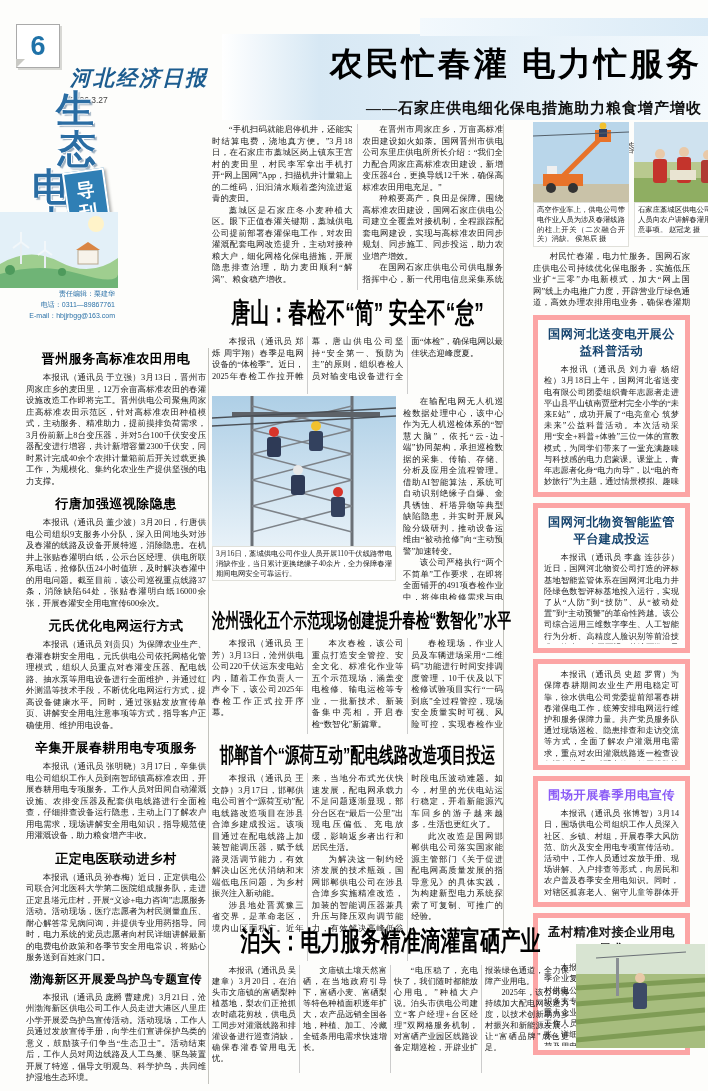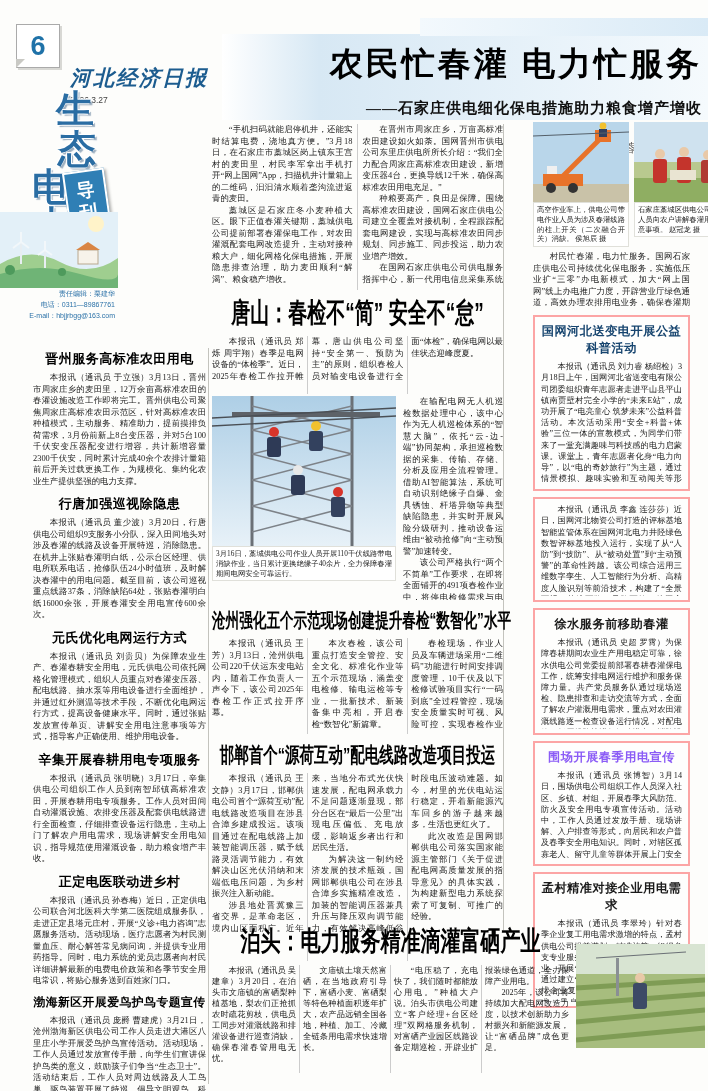--- a/index.html
+++ b/index.html
@@ -43,21 +43,21 @@
   .illu { position:absolute; left:0; top:134px; }
   .contact { position:absolute; left:2px; top:210px; width:113px; text-align:right;
     font-size:7px; line-height:11px; color:#2c72a8; font-family:"Liberation Sans",sans-serif; }
   
   .vrule { position:absolute; width:1px; background:#c3c3bd; }
   .vrule-left { left:208px; top:348px; height:736px; }
   .vrule-right { left:503px; top:124px; height:806px; }
   p { text-indent:2em; text-align:justify; }
   .body-txt p { font-size:8.4px; line-height:11.5px; }
   .left-col { position:absolute; left:26px; top:350px; width:180px; }
-  .l-art { margin-bottom:8px;margin-left:7px; }
+  .l-art { margin-bottom:8px; }
   .l-art h4 { font-size:13px; text-align:center; margin-bottom:4px; color:#000;
     font-family:"Liberation Sans",sans-serif; letter-spacing:.5px; }
   .l-art h4.small { font-size:11.8px; }
   .center-col { position:absolute; left:212px; top:124px; width:291px; }
   .cols2 { column-count:2; column-gap:10px; column-rule:1px solid #ccc; height:166px; overflow:hidden; }
   .cols3 { column-count:3; column-gap:8px; column-rule:1px solid #ccc; overflow:hidden; }
   .cols4 { column-count:4; column-gap:7px; column-rule:1px solid #ccc; overflow:hidden; }
   .c-head { text-align:center; font-family:"Liberation Sans",sans-serif; color:#000; }
   .stretch { display:inline-block; transform:scaleY(1.45); transform-origin:center; white-space:nowrap; }
   .head-ts { font-size:19px; margin:10px 0 10px; }
@@ -68,21 +68,21 @@
   .ts-row { display:flex; gap:7px; margin-top:2px; }
   .ts-row figure { width:184px; }
   .ts-row .narrow { width:100px; height:204px; overflow:hidden; }
   figcaption, .cap { font-size:7.3px; line-height:9.8px; color:#222; text-align:justify;
     text-indent:0; background:#fff; padding:2px 3px; border:1px solid #e0e0da; }
   figure svg { display:block; }
   .right-col { position:absolute; left:533px; top:122px; width:157px; }
   .photo-row { display:flex; gap:5px; }
   .photo-row .ph { width:96px; }
   .lead-cont { margin-top:4px; height:58px; overflow:hidden; }
-  .rbox { border:2px solid #fca5a5; padding:5px 6px 4px; margin-top:6px; background:#fefefd; }
+  .rbox { border:5px solid #fca5a5; padding:5px 6px 4px; margin-top:6px; background:#fefefd; }
   .rbox h5 { font-size:12.2px; text-align:center; margin:1px 0 4px; letter-spacing:.5px;
     font-family:"Liberation Sans",sans-serif; }
   .rbox .body-txt p { font-size:8.2px; line-height:11.2px; }
   .navy { color:#17456f; }
   .maroon { color:#8b5cf6; }
   .clamp { overflow:hidden; }
   .botou { position:absolute; left:212px; top:928px; width:357px; }
   .botou h3 { font-size:20px; margin-bottom:10px; text-align:center; }
   .botou .cols4 { height:108px; }
   .botou .body-txt p { font-size:8.2px; line-height:11px; }
@@ -313,26 +313,26 @@
         <p>村民忙春灌，电力忙服务。国网石家庄供电公司持续优化保电服务，实施低压业扩“三零”办电新模式，加大“网上国网”线上办电推广力度，开辟营业厅绿色通道，高效办理农排用电业务，确保春灌期间农民用上“及时电”“放心电”，全力助推粮食增产、农民增收。</p>
       </div>
 
     <div class="rbox">
       <h5 class="navy">国网河北送变电开展公益科普活动</h5>
       <div class="body-txt clamp" style="max-height:124px">
           <p>本报讯（通讯员 刘力睿 杨绍检）3月18日上午，国网河北省送变电有限公司团委组织青年志愿者走进平山县平山镇南贾壁村完全小学的“未来E站”，成功开展了“电亮童心 筑梦未来”公益科普活动。本次活动采用“安全+科普+体验”三位一体的宣教模式，为同学们带来了一堂充满趣味与科技感的电力启蒙课。课堂上，青年志愿者化身“电力向导”，以“电的奇妙旅行”为主题，通过情景模拟、趣味实验和互动闯关等形式，生动讲解了电的产生、传输与安全使用知识。同学们在玩中学、在学中悟，不仅掌握了实用的安全用电技巧，更对送变电工作有了直观了解。</p>
         </div>
     </div>
     <div class="rbox">
+      <h5 class="navy">国网河北物资智能监管平台建成投运</h5>
       <div class="body-txt clamp" style="max-height:92px">
           <p>本报讯（通讯员 李鑫 连莎莎）近日，国网河北物资公司打造的评标基地智能监管体系在国网河北电力井陉绿色数智评标基地投入运行，实现了从“人防”到“技防”、从“被动处置”到“主动预警”的革命性跨越。该公司综合运用三维数字孪生、人工智能行为分析、高精度人脸识别等前沿技术，构建了“全景可视、轨迹可溯、风险可控、处置高效”的一体化智能监管体系。</p>
         </div>
     </div>
     <div class="rbox">
-      <h5>徐水服务前移助春灌</h5>
       <div class="body-txt clamp" style="max-height:92px">
           <p>本报讯（通讯员 史超 罗霄）为保障春耕期间农业生产用电稳定可靠，徐水供电公司党委提前部署春耕春灌保电工作，统筹安排电网运行维护和服务保障力量。共产党员服务队通过现场巡检、隐患排查和走访交流等方式，全面了解农户灌溉用电需求，重点对农田灌溉线路逐一检查设备运行情况，对配电箱、低压线路等进行细致排查，消除设备运行隐患，确保灌溉设备稳定运行。</p>
         </div>
     </div>
     <div class="rbox">
       <h5 class="maroon">围场开展春季用电宣传</h5>
       <div class="body-txt clamp" style="max-height:90px">
           <p>本报讯（通讯员 张博智）3月14日，围场供电公司组织工作人员深入社区、乡镇、村组，开展春季大风防范、防火及安全用电专项宣传活动。活动中，工作人员通过发放手册、现场讲解、入户排查等形式，向居民和农户普及春季安全用电知识。同时，对辖区孤寡老人、留守儿童等群体开展上门安全检查，现场整改简单隐患，手把手教授应急避险知识，严防违章作业引发事故。</p>
         </div>
     </div>

